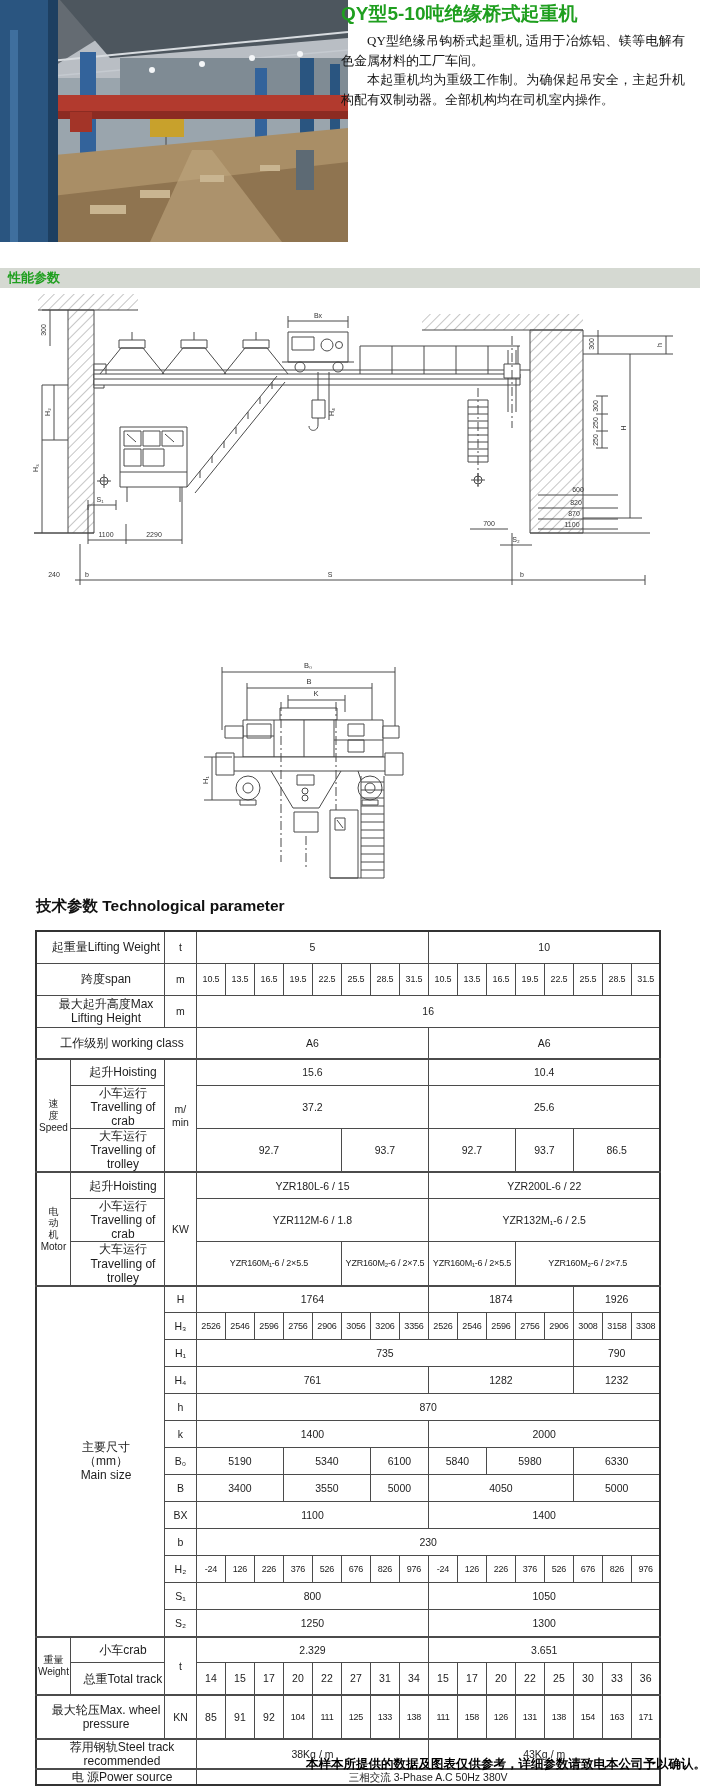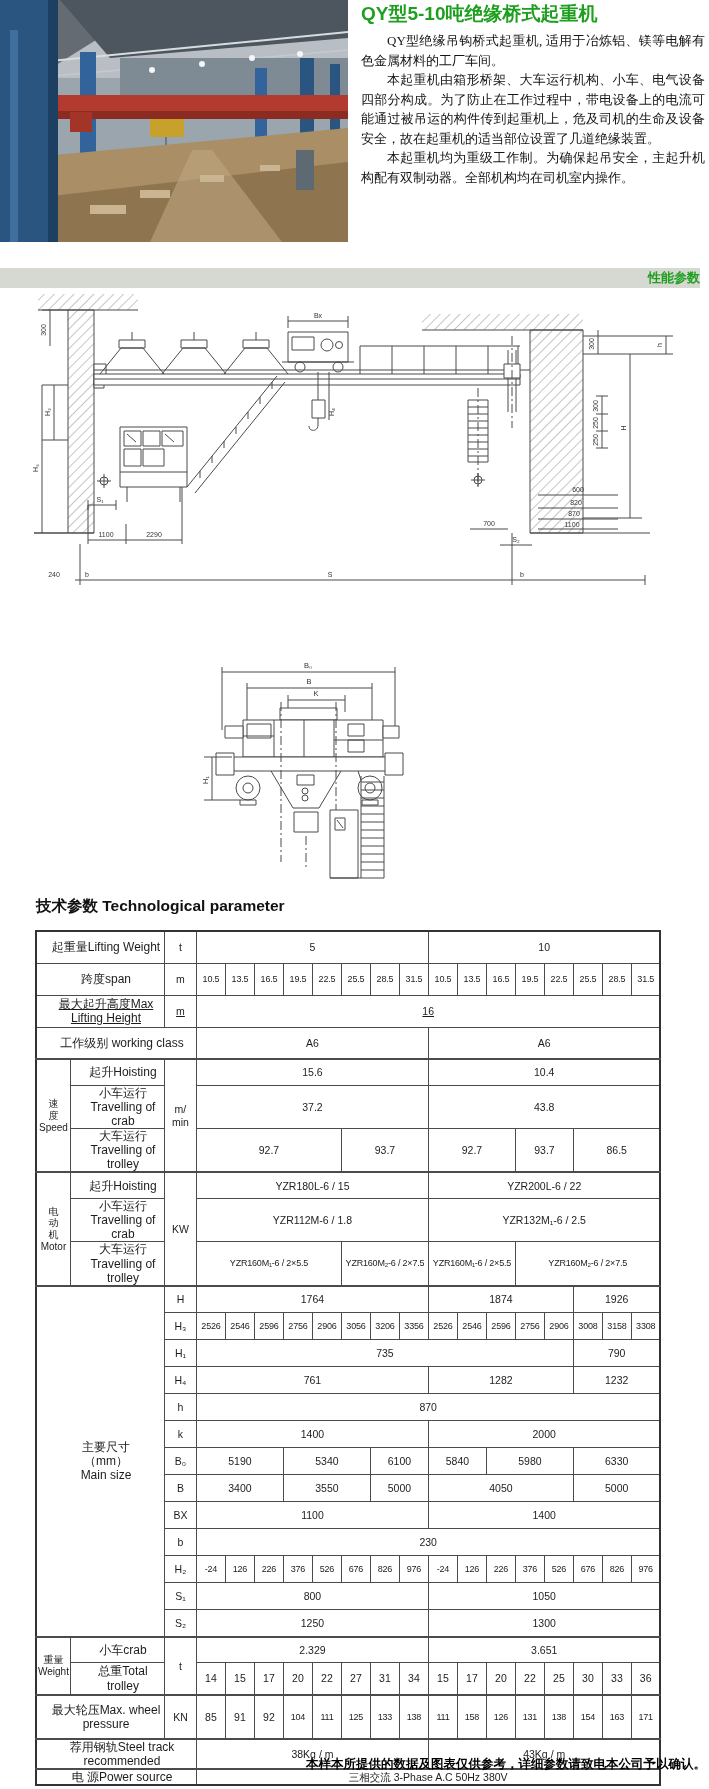--- a/index.html
+++ b/index.html
@@ -1,25 +1,25 @@
 <!DOCTYPE html>
 <html><head>
 <meta charset="utf-8">
 <title>Document</title>
 <style>
   html,body{margin:0;padding:0;background:#fff;}
   #page{position:relative;width:709px;height:1789px;background:#ffffff;overflow:hidden;
         font-family:"Liberation Sans",sans-serif;color:#1a1a1a;}
   .photo{position:absolute;left:0;top:0;}
-  .headtext{position:absolute;left:361px;top:2px;width:344px;}
+  .headtext{position:absolute;left:341px;top:2px;width:344px;}
   .title{font-size:19px;line-height:24px;font-weight:bold;color:#1f9f1f;margin:0 0 5px 0;
          font-family:"Liberation Sans",sans-serif;}
   .desc p{margin:0;font-size:13px;line-height:19.5px;text-align:justify;text-indent:2em;
           color:#141414;font-family:"Liberation Serif",serif;}
-  .banner{position:absolute;left:0;top:268px;width:700px;height:20px;background:#d5d9d2;text-align:right;}
+  .banner{position:absolute;left:0;top:268px;width:700px;height:20px;background:#d5d9d2;}
   .banner span{display:inline-block;font-size:13px;font-weight:bold;color:#1f9f1f;
                line-height:20px;padding-left:8px;}
   .drawing{position:absolute;}
   .drawing line,.drawing rect,.drawing path,.drawing circle,.drawing polyline{vector-effect:non-scaling-stroke;}
   .dimtxt{font-family:"Liberation Sans",sans-serif;}
   .tbl-title{position:absolute;left:36px;top:896px;font-size:15.5px;font-weight:700;color:#111;}
   #spec-table{position:absolute;left:35px;top:930px;border-collapse:collapse;table-layout:fixed;
               border:2px solid #333;background:#fff;}
   #spec-table td{border:1px solid #4b4b4b;text-align:center;vertical-align:middle;
                  font-size:10.5px;line-height:1.18;color:#1c1c1c;padding:0 1px;overflow:hidden;}
@@ -67,21 +67,20 @@
     <rect x="296" y="150" width="18" height="40" fill="#5d6a74"></rect>
     <rect x="0" y="0" width="48" height="242" fill="#2a5580"></rect>
     <rect x="48" y="0" width="10" height="242" fill="#1d3f61"></rect>
     <rect x="10" y="30" width="8" height="212" fill="#3f6f9e"></rect>
   </svg>
 
   <div class="headtext">
     <h1 class="title">QY型5-10吨绝缘桥式起重机</h1>
     <div class="desc">
         <p>QY型绝缘吊钩桥式起重机, 适用于冶炼铝、镁等电解有色金属材料的工厂车间。</p>
-        <p>本起重机由箱形桥架、大车运行机构、小车、电气设备四部分构成。为了防止在工作过程中，带电设备上的电流可能通过被吊运的构件传到起重机上，危及司机的生命及设备安全，故在起重机的适当部位设置了几道绝缘装置。</p>
         <p>本起重机均为重级工作制。为确保起吊安全，主起升机构配有双制动器。全部机构均在司机室内操作。</p>
       </div>
   </div>
 
   <div class="banner">
     <span>性能参数</span>
   </div>
 
   <svg class="drawing" style="left:30px;top:288px" width="645" height="300" viewBox="0 0 645 300">
     <defs>
@@ -377,21 +376,21 @@
           <td class="sm">31.5</td>
           <td class="sm">10.5</td>
           <td class="sm">13.5</td>
           <td class="sm">16.5</td>
           <td class="sm">19.5</td>
           <td class="sm">22.5</td>
           <td class="sm">25.5</td>
           <td class="sm">28.5</td>
           <td class="sm">31.5</td>
         </tr>
-        <tr style="height: 32px; text-decoration: underline;">
+        <tr style="height: 32px;">
           <td colspan="2" class="lbl">最大起升高度Max Lifting Height</td>
           <td>m</td>
           <td colspan="16">16</td>
         </tr>
         <tr style="height: 32px;">
           <td colspan="3" class="lbl">工作级别 working class</td>
           <td colspan="8">A6</td>
           <td colspan="8">A6</td>
         </tr>
         <tr class="thick" style="height: 26px;">
@@ -400,21 +399,21 @@
 Speed</td>
           <td class="lbl">起升Hoisting</td>
           <td rowspan="3" class="pre">m/
 min</td>
           <td colspan="8">15.6</td>
           <td colspan="8">10.4</td>
         </tr>
         <tr style="height: 36px;">
           <td class="lbl">小车运行 Travelling of crab</td>
           <td colspan="8">37.2</td>
-          <td colspan="8">43.8</td>
+          <td colspan="8">25.6</td>
         </tr>
         <tr style="height: 36px;">
           <td class="lbl">大车运行 Travelling of trolley</td>
           <td colspan="5">92.7</td>
           <td colspan="3">93.7</td>
           <td colspan="3">92.7</td>
           <td colspan="2">93.7</td>
           <td colspan="3">86.5</td>
         </tr>
         <tr class="thick" style="height: 26px;">
@@ -544,21 +543,21 @@
         </tr>
         <tr class="thick" style="height: 26px;">
           <td rowspan="2" class="vert pre">重量
 Weight</td>
           <td class="lbl">小车crab</td>
           <td rowspan="2">t</td>
           <td colspan="8">2.329</td>
           <td colspan="8">3.651</td>
         </tr>
         <tr style="height: 32px;">
-          <td class="lbl">总重Total trolley</td>
+          <td class="lbl">总重Total track</td>
           <td>14</td>
           <td>15</td>
           <td>17</td>
           <td>20</td>
           <td>22</td>
           <td>27</td>
           <td>31</td>
           <td>34</td>
           <td>15</td>
           <td>17</td>

